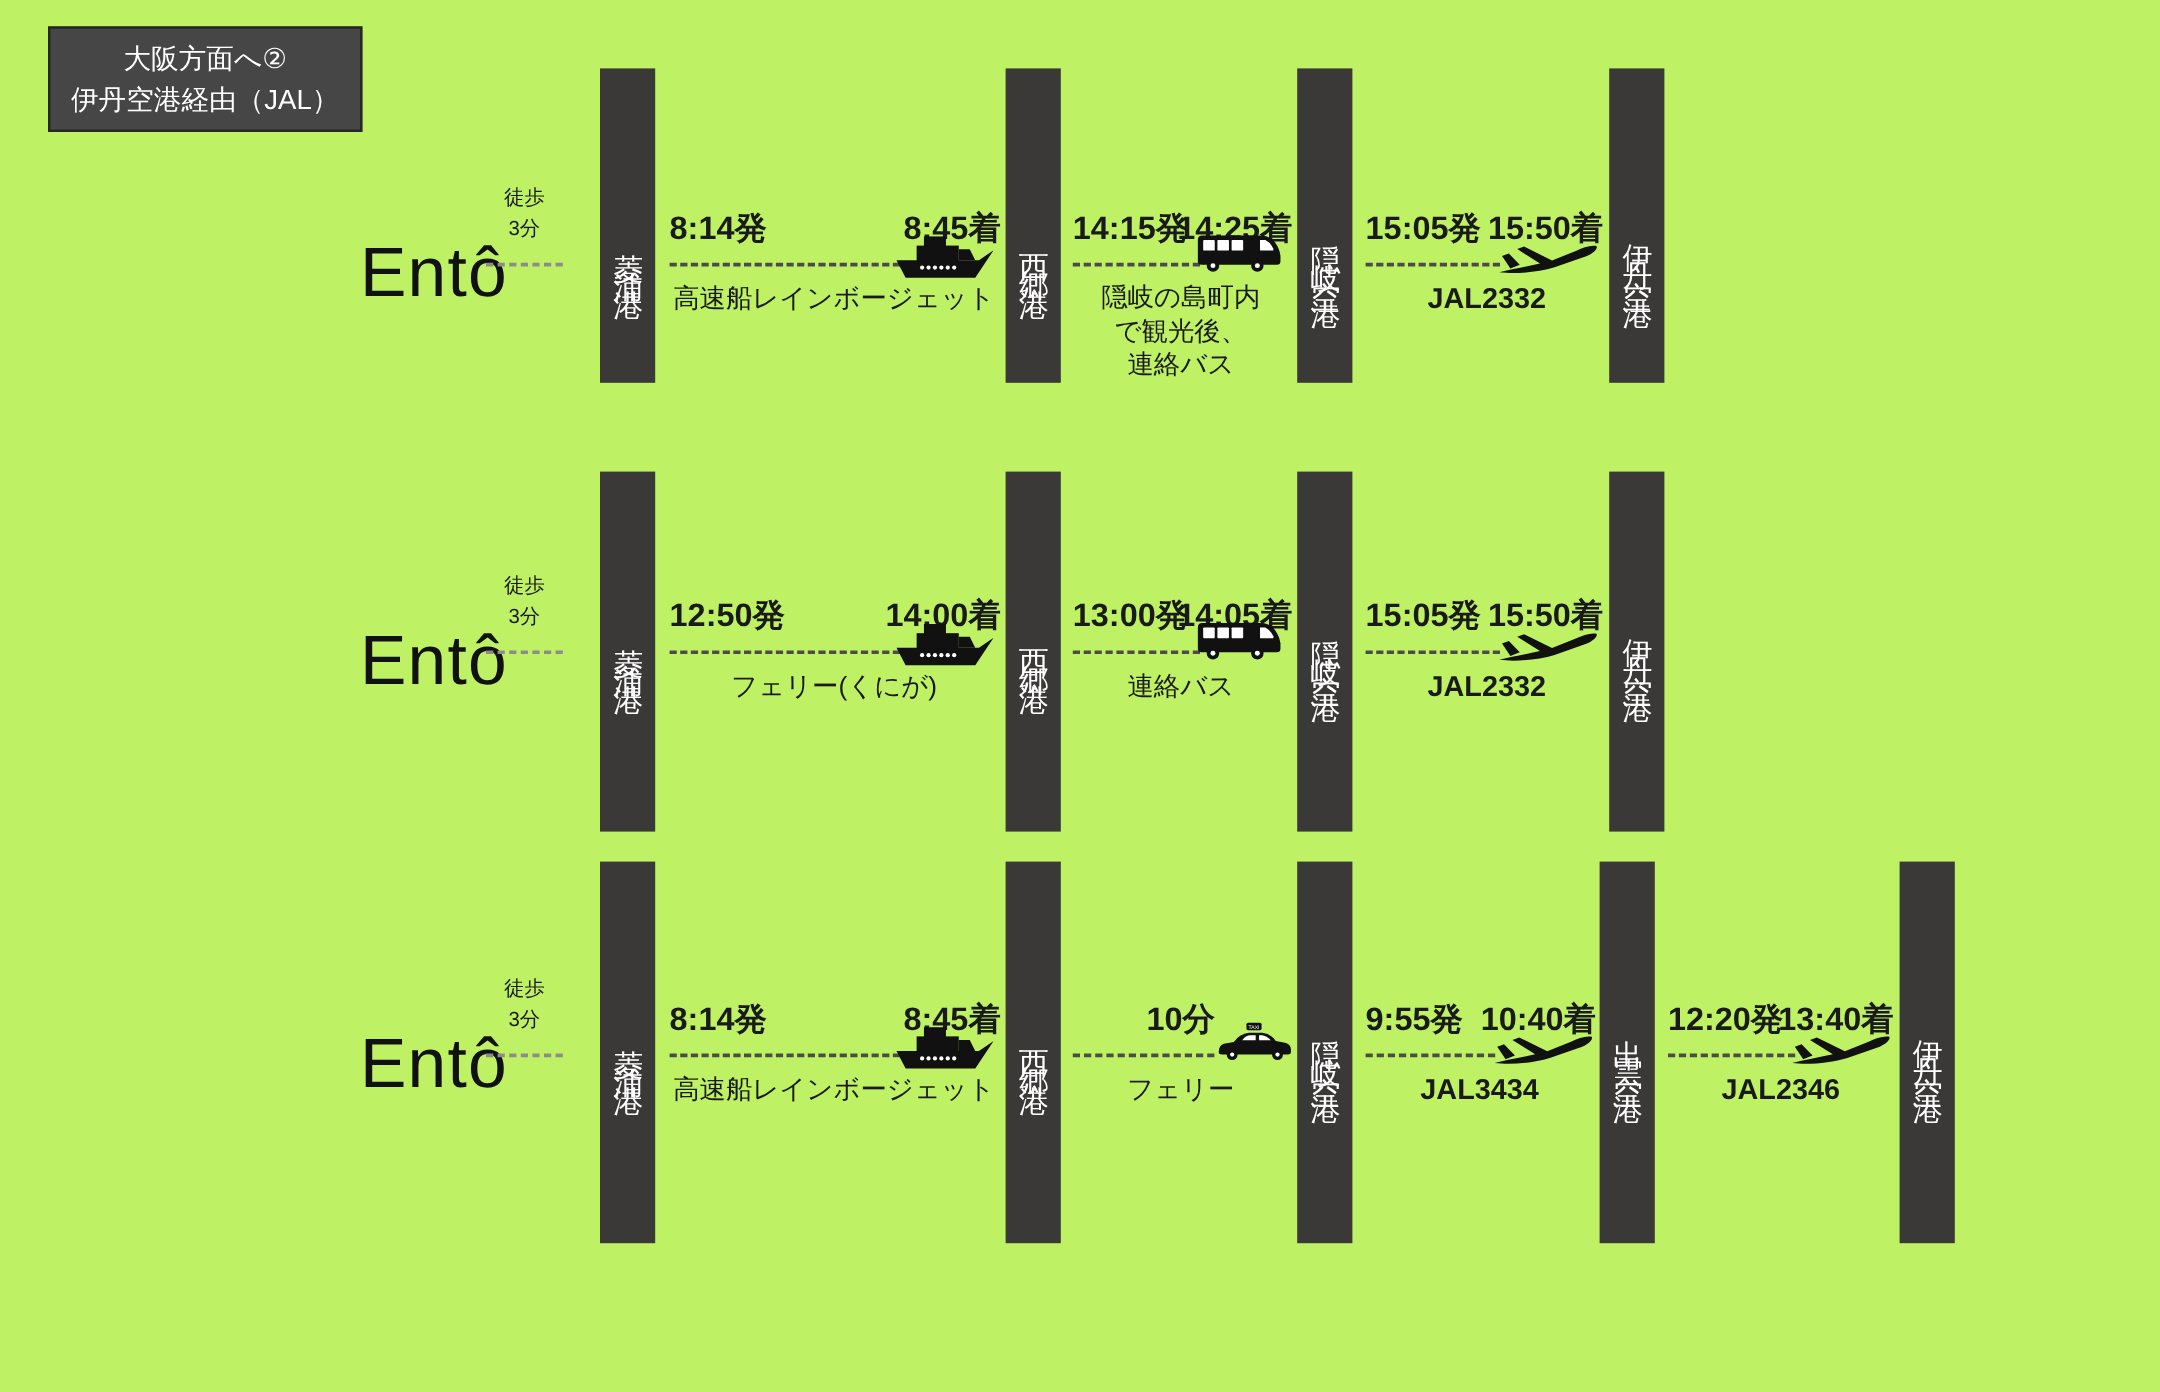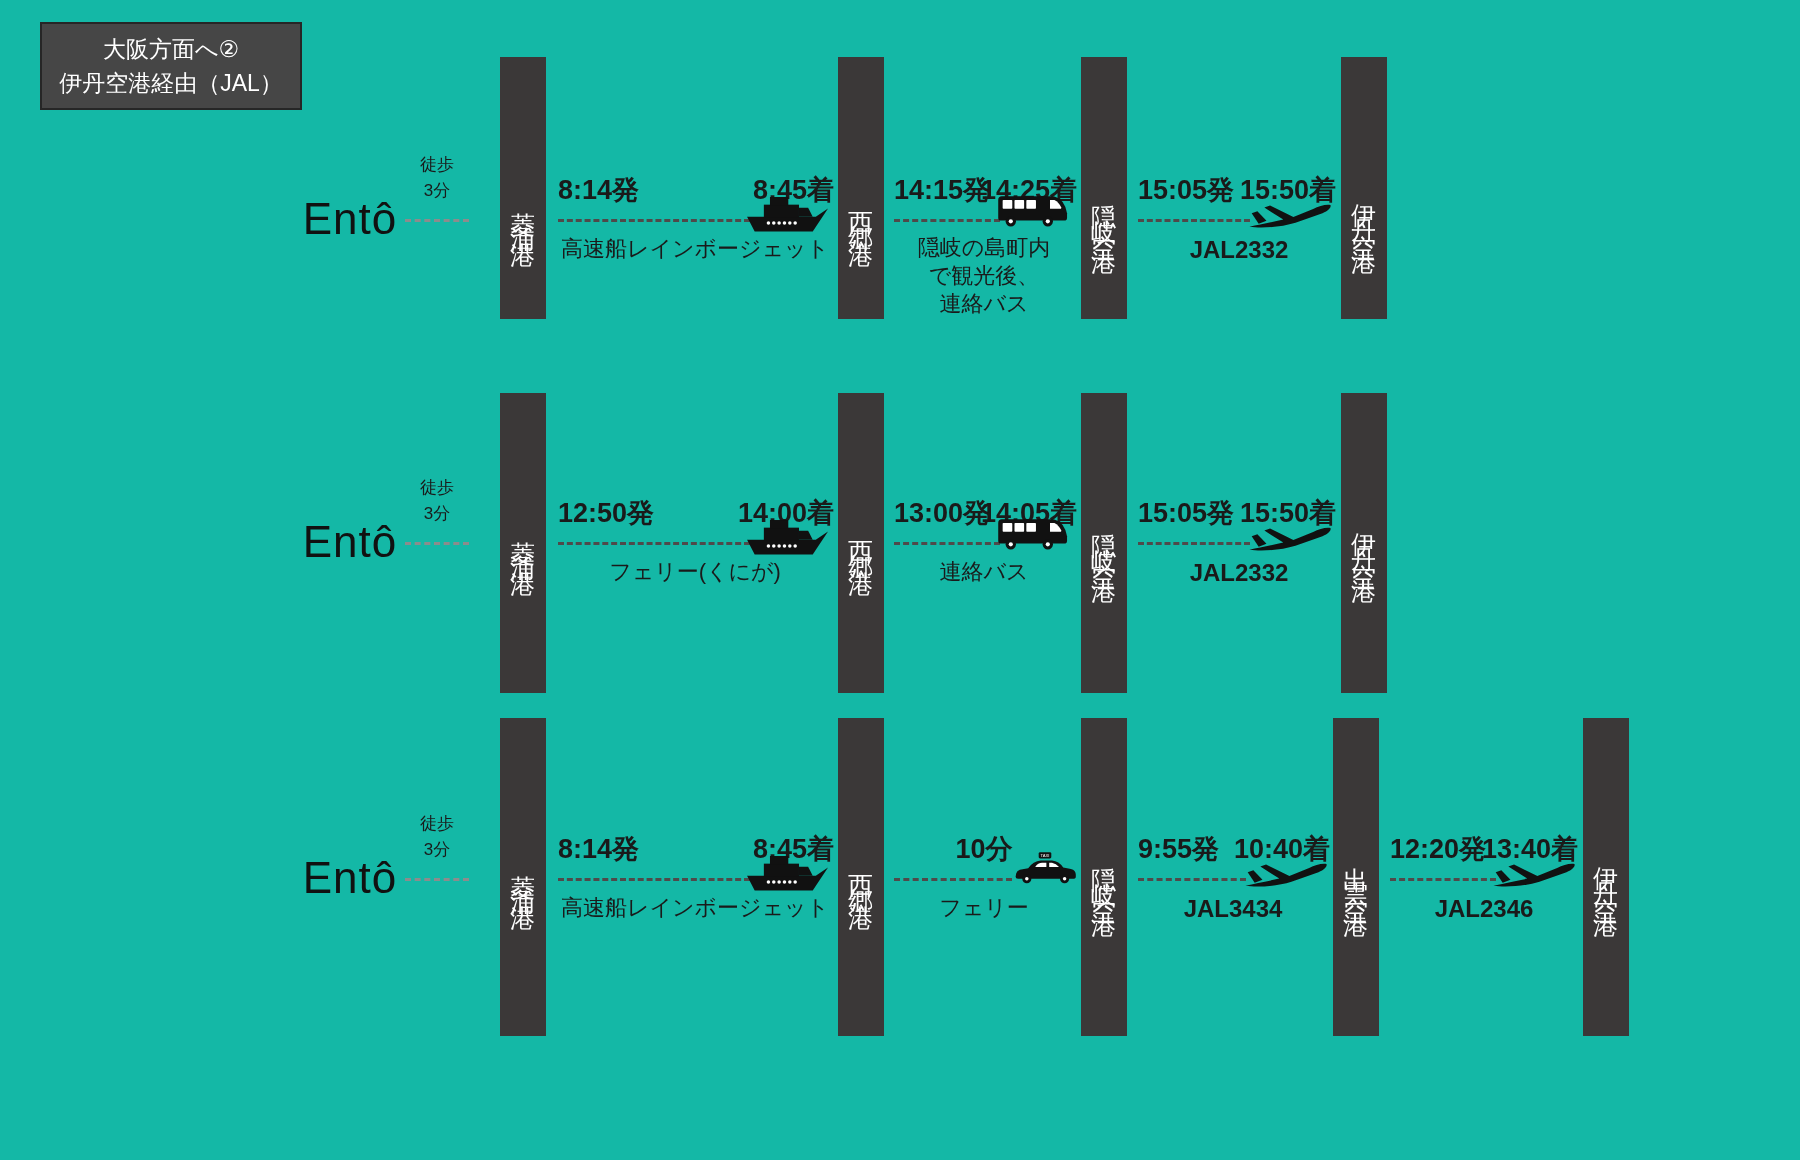--- a/index.html
+++ b/index.html
@@ -1,17 +1,17 @@
 <!DOCTYPE html>
 <html><head>
 <meta charset="utf-8">
 <style>
   html,body{margin:0;padding:0;background:#ffffff;}
   #stage{
-    position:relative;width:1800px;height:1160px;background:#14b8a6;overflow:hidden;
+    position:relative;width:1800px;height:1160px;background:#bef264;overflow:hidden;
     font-family:"Liberation Sans","DejaVu Sans",sans-serif;color:#1a1a1a;
   }
   .abs{position:absolute;}
   
   .title-box{
     left:40px;top:22px;width:262px;height:88px;background:#464646;border:2px solid #262626;
     color:#ffffff;display:flex;flex-direction:column;align-items:center;justify-content:center;
     font-size:23px;line-height:34px;text-align:center;box-sizing:border-box;
   }
   .date-range{left:14px;top:112px;font-size:23px;font-weight:bold;white-space:nowrap;}
@@ -27,21 +27,21 @@
   .r1 .vtext{transform:translateY(26px);}
   .colA{left:500px;}.colB{left:838px;}.colC{left:1081px;}.colD{left:1341px;}
   .colD3{left:1333px;}.colE3{left:1583px;}
   
   .time{font-size:27px;font-weight:600;white-space:nowrap;}
   .dash{border-top:3px dashed #4f4a4a;height:0;}
   .walk-dash{border-top:3px dashed #8c8c8c;height:0;}
   .seg-label{font-size:22px;text-align:center;white-space:nowrap;}
   .seg-label.multi{line-height:28px;white-space:normal;}
   .flight{font-size:24px;font-weight:700;text-align:center;white-space:nowrap;}
-  .ento{font-size:44px;letter-spacing:1px;text-align:center;color:#111;white-space:nowrap;}
+  .ento{font-size:58px;letter-spacing:1px;text-align:center;color:#111;white-space:nowrap;}
   .walk{font-size:17px;line-height:26px;text-align:center;white-space:nowrap;}
   .icon{display:block;}
   .icon svg{display:block;width:100%;height:100%;}
   .footnote{left:207px;top:1062px;font-size:22px;font-weight:bold;white-space:nowrap;}
 </style>
 </head>
 <body>
 
 <div id="stage">
 

